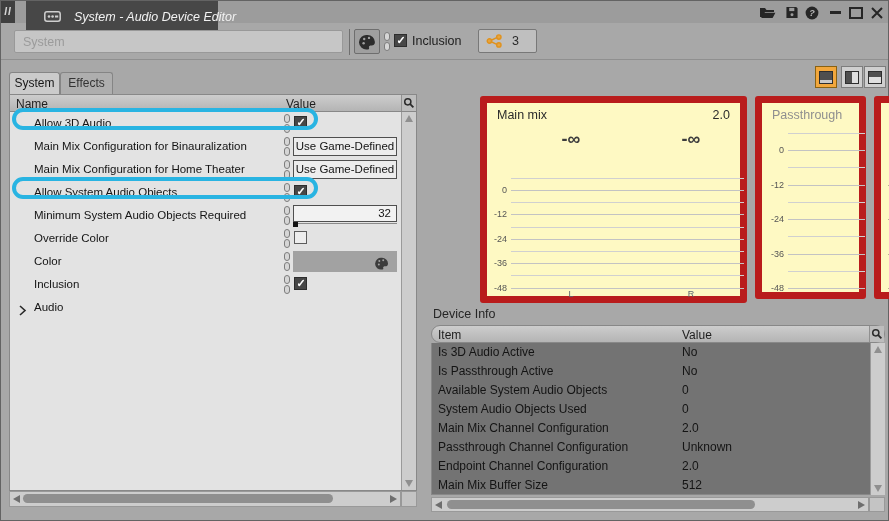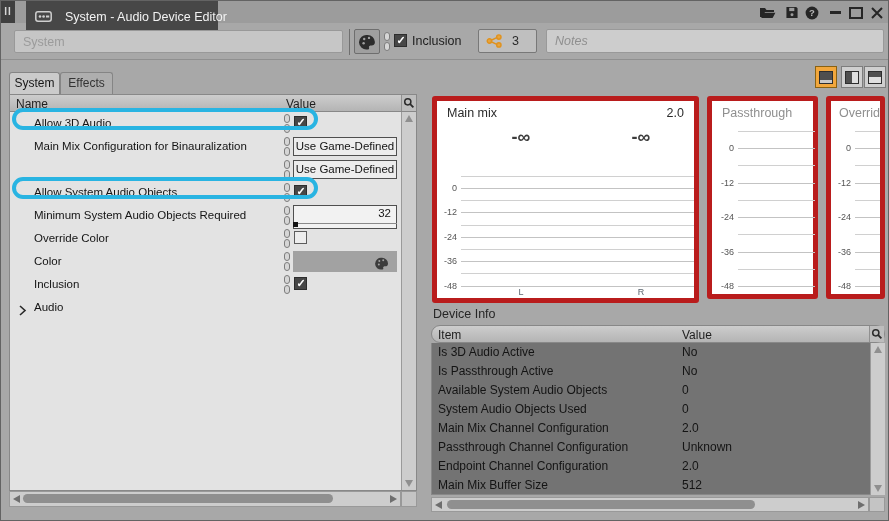--- a/index.html
+++ b/index.html
@@ -1,23 +1,23 @@
 <!DOCTYPE html>
 <html><head>
 <meta charset="utf-8">
 <style>
   * { box-sizing: border-box; margin: 0; padding: 0; }
   html,body { width:889px; height:521px; }
   body { font-family:"Liberation Sans", sans-serif; background:#a8a8a8; position:relative; overflow:hidden; }
   .window { position:absolute; inset:0; border:1px solid #636363; background:#a8a8a8; }
 
   
-  .titlebar { position:absolute; left:0; top:0; width:100%; height:22px; background:#9c9c9c; }
+  .titlebar { position:absolute; left:0; top:0; width:100%; height:22px; background:#9c9c9c;font-style:italic; }
   .dock-handle { position:absolute; left:0; top:0; width:14px; height:22px; background:#3f3f3f; color:#d6d6d6; font-size:10px; font-weight:bold; text-align:center; line-height:22px; letter-spacing:1px; }
-  .title-tab { position:absolute; left:25px; top:0; width:192px; height:32px; background:#474747; display:flex; align-items:center; padding-left:9px; }
+  .title-tab { position:absolute; left:25px; top:0; width:192px; height:32px; background:#474747; display:flex; align-items:center; padding-left:18px; }
   .title-sep { display:inline-block; width:3px; height:13px; background:#b9b9b9; margin:0 6px 0 7px; }
   .title-text { color:#f2f2f2; font-size:12.5px; white-space:nowrap; }
   .win-btn { position:absolute; top:3px; width:20px; height:17px; display:flex; align-items:center; justify-content:center; }
 
   
   .name-input { position:absolute; left:13px; top:29px; width:329px; height:23px; background:#c6c6c6; border:1px solid #999; border-radius:2px; color:#9b9b9b; font-size:12.5px; padding:0 8px; font-family:"Liberation Sans",sans-serif; }
   .tool-vsep { position:absolute; left:348px; top:28px; width:1px; height:26px; background:#6f6f6f; }
   .palette-btn { position:absolute; left:353px; top:28px; width:26px; height:25px; background:#9f9f9f; border:1px solid #6e6e6e; border-radius:2px; display:flex; align-items:center; justify-content:center; }
   .mini-capsule { position:absolute; left:383px; top:31px; width:6px; height:20px; }
   .mini-capsule i, .capsule i { display:block; width:100%; height:9px; background:#d6d6d6; border:1px solid #7d7d7d; border-radius:3px; }
@@ -49,41 +49,41 @@
   .grid-header .hvalue { position:absolute; left:276px; top:2px; }
   .search-box { position:absolute; right:0; top:0; bottom:0; width:15px; background:#bdbdbd; border-left:1px solid #909090; display:flex; align-items:center; justify-content:center; }
   .prop-header { left:8px; top:93px; width:408px; height:18px; }
   .prop-body { position:absolute; left:8px; top:111px; width:408px; height:379px; background:#e3e3e3; border:1px solid #888; border-top:none; }
   .prop-rows { position:absolute; left:0; top:0; right:15px; bottom:0; overflow:visible; }
   .row { position:relative; height:23px; }
   .rlabel { position:absolute; left:24px; top:0; line-height:23px; font-size:11.5px; color:#141414; white-space:nowrap; }
   .capsule { position:absolute; left:274px; top:2px; width:6px; height:19px; }
   .row .chk { left:284px; top:4px; }
   .ctl-drop { position:absolute; left:283px; top:2px; width:104px; height:19px; background:#ededed; border:1px solid #4f4f4f; font-size:11.5px; color:#141414; text-align:center; line-height:17px; }
-  .ctl-num { position:absolute; left:283px; top:1px; width:104px; height:24px; background:#f2f2f2; border:1px solid #4f4f4f; font-size:11.5px; color:#141414; text-align:right; padding-right:5px; line-height:15px; }
+  .ctl-num { position:absolute; left:283px; top:1px; width:104px; height:17px; background:#f2f2f2; border:1px solid #4f4f4f; font-size:11.5px; color:#141414; text-align:right; padding-right:5px; line-height:15px; }
   .ctl-slider { position:absolute; left:283px; top:19px; width:104px; height:3px; border-top:1px solid #8a8a8a; }
   .ctl-slider::before { content:""; position:absolute; left:0; top:-2px; width:5px; height:5px; background:#141414; }
   .ctl-color { position:absolute; left:283px; top:1px; width:104px; height:21px; background:#a2a2a2; }
   .ctl-color svg { position:absolute; right:4px; top:3px; }
   .chev { position:absolute; left:8px; top:6px; }
   .hl-ring { position:absolute; left:2px; top:-4px; width:306px; height:22px; border:4px solid #29b4e2; border-radius:16px; pointer-events:none; z-index:5; }
 
   
   .vscroll { position:absolute; background:#cdcdcd; border-left:1px solid #9a9a9a; }
   .hscroll { position:absolute; background:#cdcdcd; border:1px solid #999; }
   .corner { position:absolute; background:#c4c4c4; border:1px solid #999; }
   .arr { width:0; height:0; position:absolute; }
   .arr.up { left:3px; top:3px; border-left:4px solid transparent; border-right:4px solid transparent; border-bottom:7px solid #8f8f8f; }
   .arr.down { left:3px; bottom:3px; border-left:4px solid transparent; border-right:4px solid transparent; border-top:7px solid #8f8f8f; }
   .arr.left { left:3px; top:3px; border-top:4px solid transparent; border-bottom:4px solid transparent; border-right:7px solid #6e6e6e; }
   .arr.right { right:3px; top:3px; border-top:4px solid transparent; border-bottom:4px solid transparent; border-left:7px solid #6e6e6e; }
   .hthumb { position:absolute; top:2px; height:9px; background:#8f8f8f; border-radius:5px; }
 
   
-  .panel { position:absolute; background:#ffffff; border:5px solid #b91c1c; border-radius:3px; }
+  .panel { position:absolute; background:#fef9c3; border:7px solid #b91c1c; border-radius:3px;margin-left:48px; }
   .panel-title { position:absolute; left:10px; top:5px; font-size:12.5px; color:#2b2b2b; }
   .panel-title.dim { color:#8f8f8f; }
   .panel-config { position:absolute; right:10px; top:5px; font-size:12.5px; color:#2b2b2b; }
   .mline { position:absolute; height:1px; background:#c3c3c3; }
   .mline.minor { background:#d0d0d0; }
   .mlabel { position:absolute; font-size:9px; color:#555; text-align:right; transform:translateY(-50%); }
   .peak { position:absolute; top:26px; width:80px; text-align:center; font-size:18px; font-weight:bold; color:#3d3d3d; }
   .chlabel { position:absolute; top:186px; width:80px; text-align:center; font-size:9px; color:#5c6670; }
 
   
@@ -173,21 +173,20 @@
         <g stroke="#e0921e" stroke-width="1.5" fill="#e8a43c">
           <line x1="4" y1="7" x2="13" y2="2.6"></line>
           <line x1="4" y1="7" x2="13" y2="11.4"></line>
           <circle cx="3.6" cy="7" r="2.3"></circle>
           <circle cx="13.6" cy="2.8" r="2.3"></circle>
           <circle cx="13.6" cy="11.2" r="2.3"></circle>
         </g>
       </svg>
     <span class="share-count">3</span>
   </div>
-  <input class="notes-input" placeholder="Notes" style="">
   <div class="toolbar-bottom-line"></div>
 
   <div class="tab active">System</div>
   <div class="tab inactive">Effects</div>
 
   <div class="layout-btn selected" style="left:814px">
       <div class="lb-inner single"></div>
     </div>
   <div class="layout-btn" style="left:840px">
       <div class="lb-inner vsplit"></div>
@@ -219,20 +218,21 @@
         </div>
         <div class="row">
           <span class="rlabel">Main Mix Configuration for Binauralization</span>
           <span class="capsule">
             <i></i>
             <i></i>
           </span>
           <div class="ctl-drop">Use Game-Defined</div>
         </div>
         <div class="row">
+          <span class="rlabel">Main Mix Configuration for Home Theater</span>
           <span class="capsule">
             <i></i>
             <i></i>
           </span>
           <div class="ctl-drop">Use Game-Defined</div>
         </div>
         <div class="row">
           <span class="rlabel">Allow System Audio Objects</span>
           <span class="capsule">
             <i></i>

